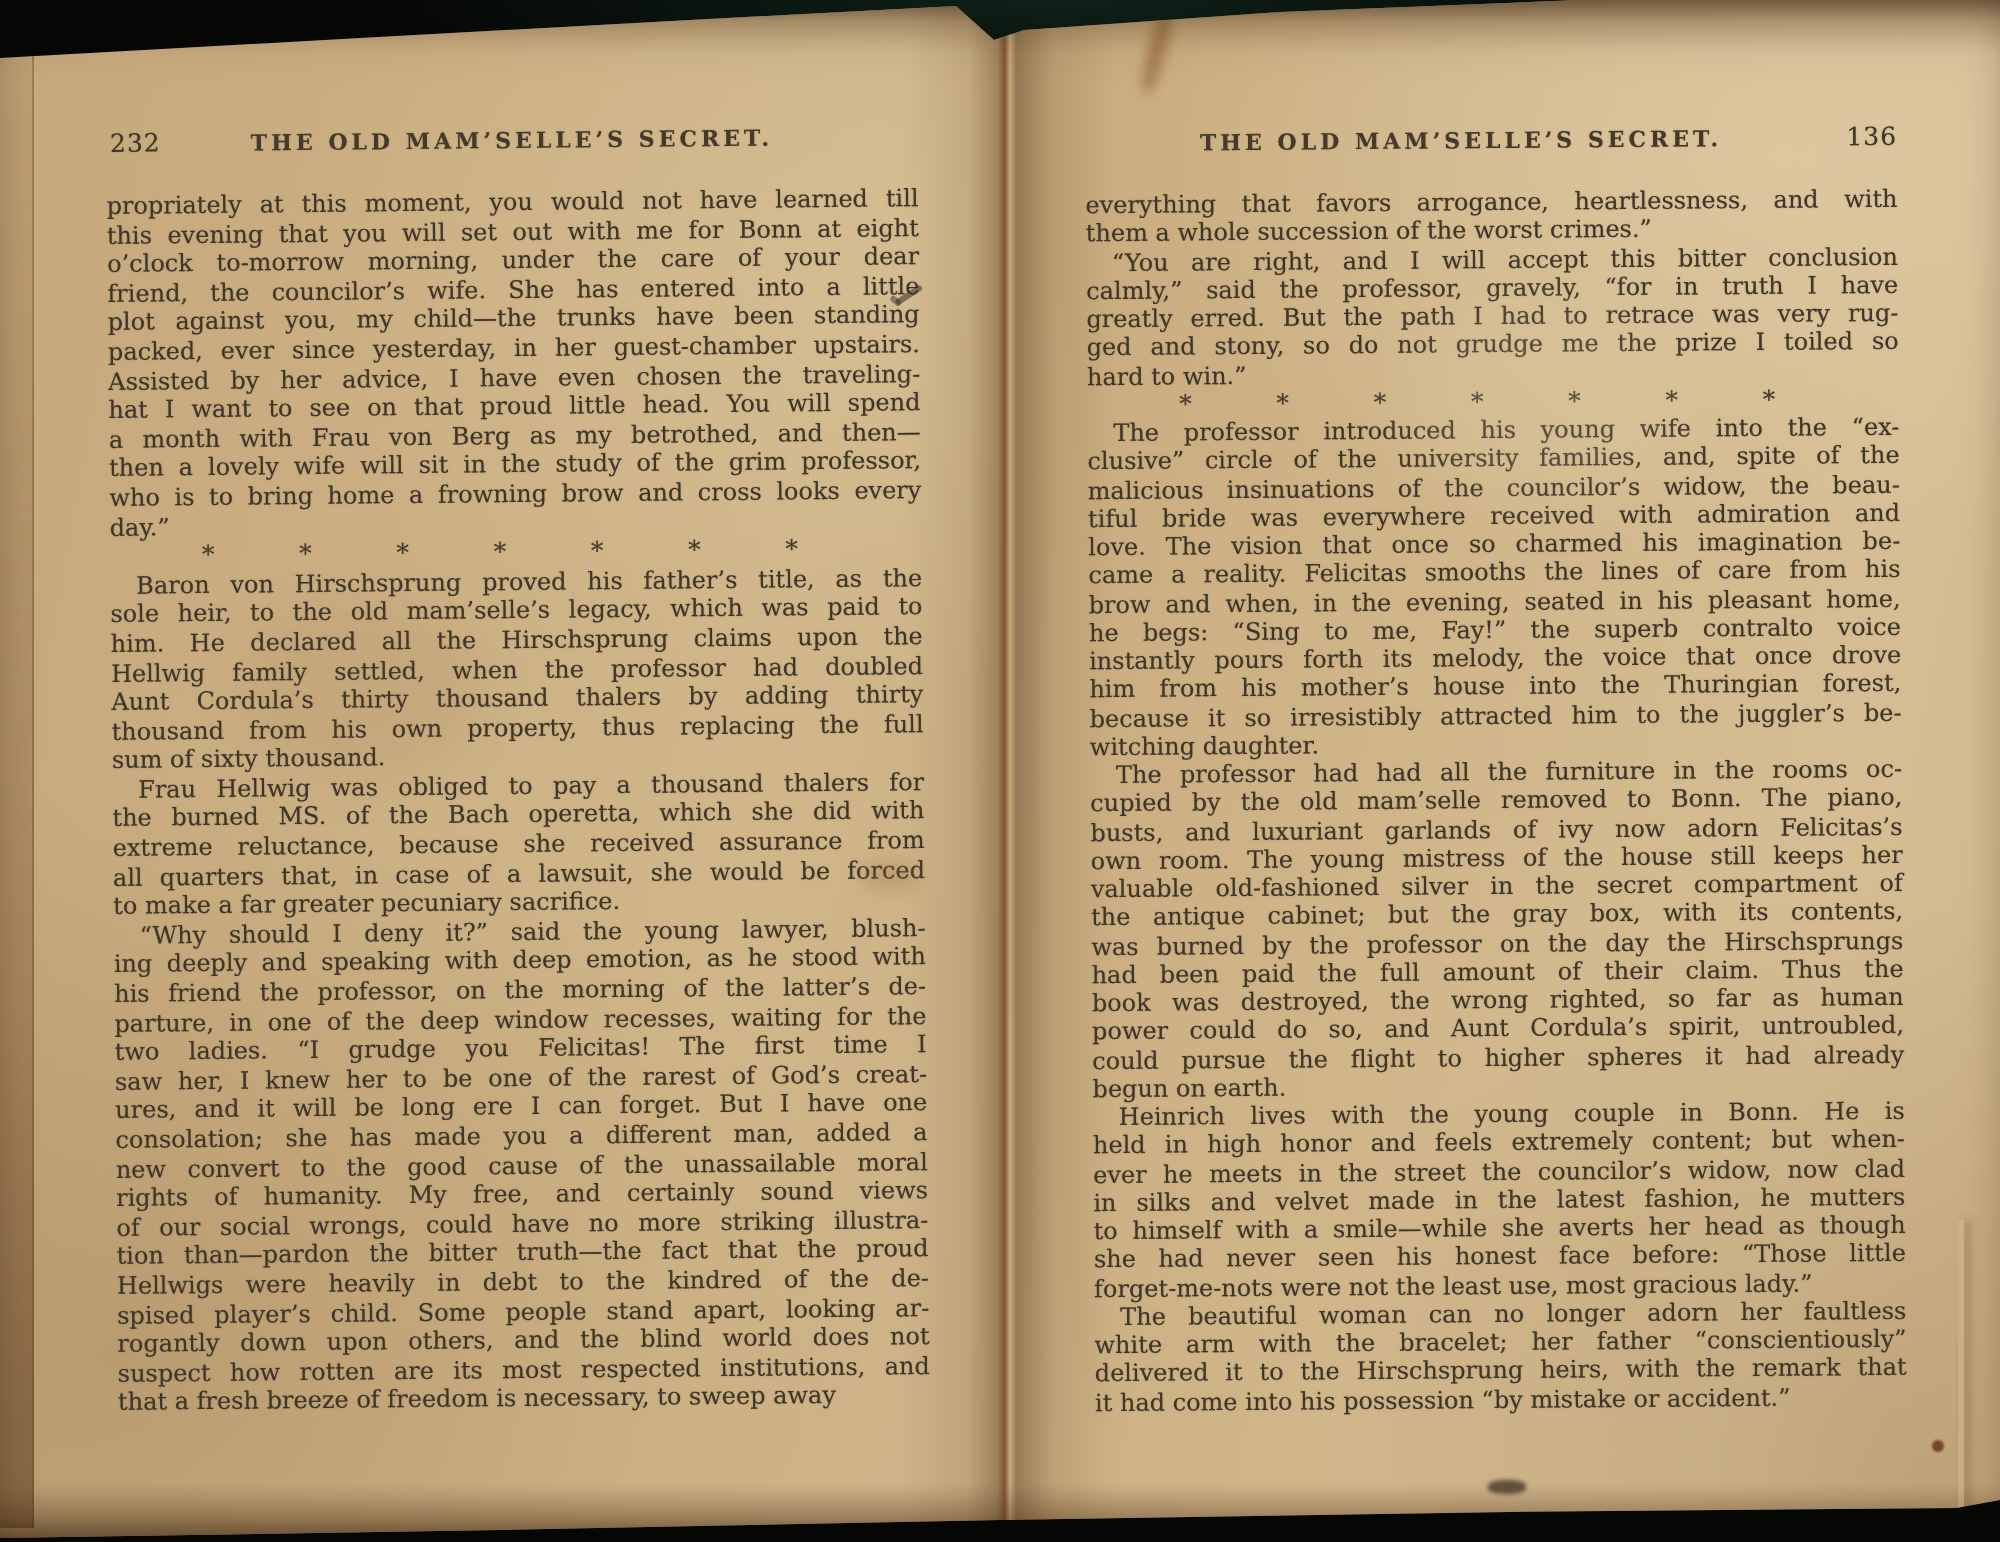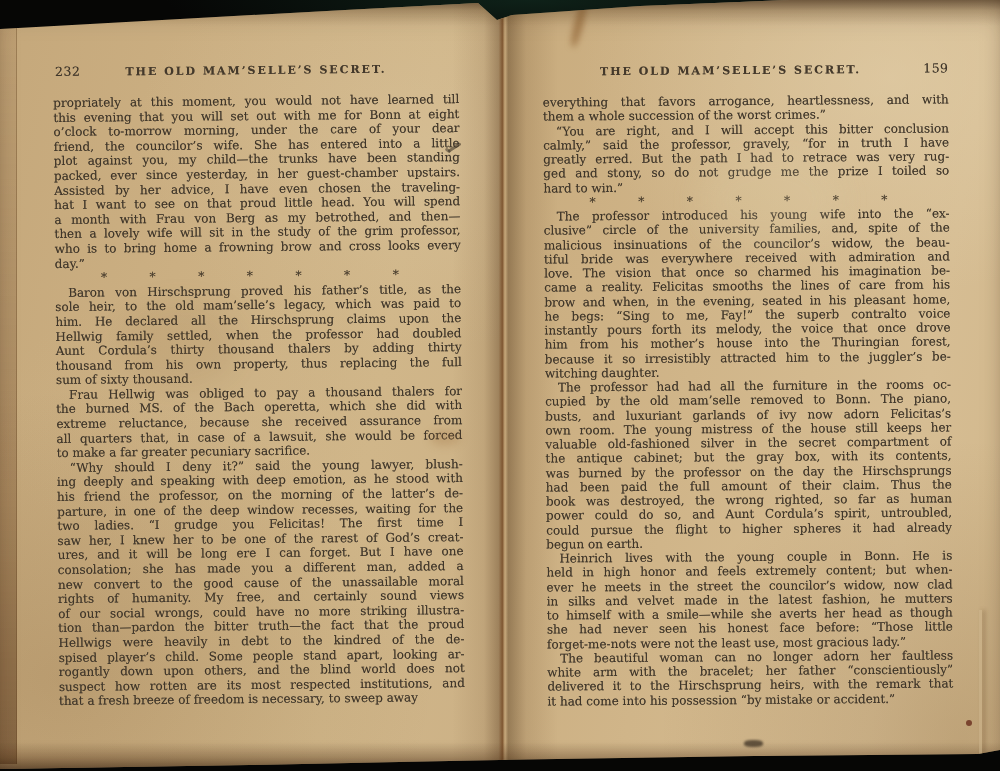--- a/index.html
+++ b/index.html
@@ -202,21 +202,21 @@
           <div class="line">rogantly down upon others, and the blind world does not</div>
           <div class="line">suspect how rotten are its most respected institutions, and</div>
           <div class="line last">that a fresh breeze of freedom is necessary, to sweep away</div>
         </div>
       </div>
   </div>
 
   <div class="col" id="right-col">
     <div class="running-head">
       <span class="head-title">THE OLD MAM’SELLE’S SECRET.</span>
-      <span class="folio">159</span>
+      <span class="folio">136</span>
     </div>
     <div class="text-block" id="right-text">
         <div class="para">
           <div class="line">everything that favors arrogance, heartlessness, and with</div>
           <div class="line last">them a whole succession of the worst crimes.”</div>
         </div>
         <div class="para">
           <div class="line indent">“You are right, and I will accept this bitter conclusion</div>
           <div class="line">calmly,” said the professor, gravely, “for in truth I have</div>
           <div class="line">greatly erred.  But the path I had to retrace was very rug-</div>

